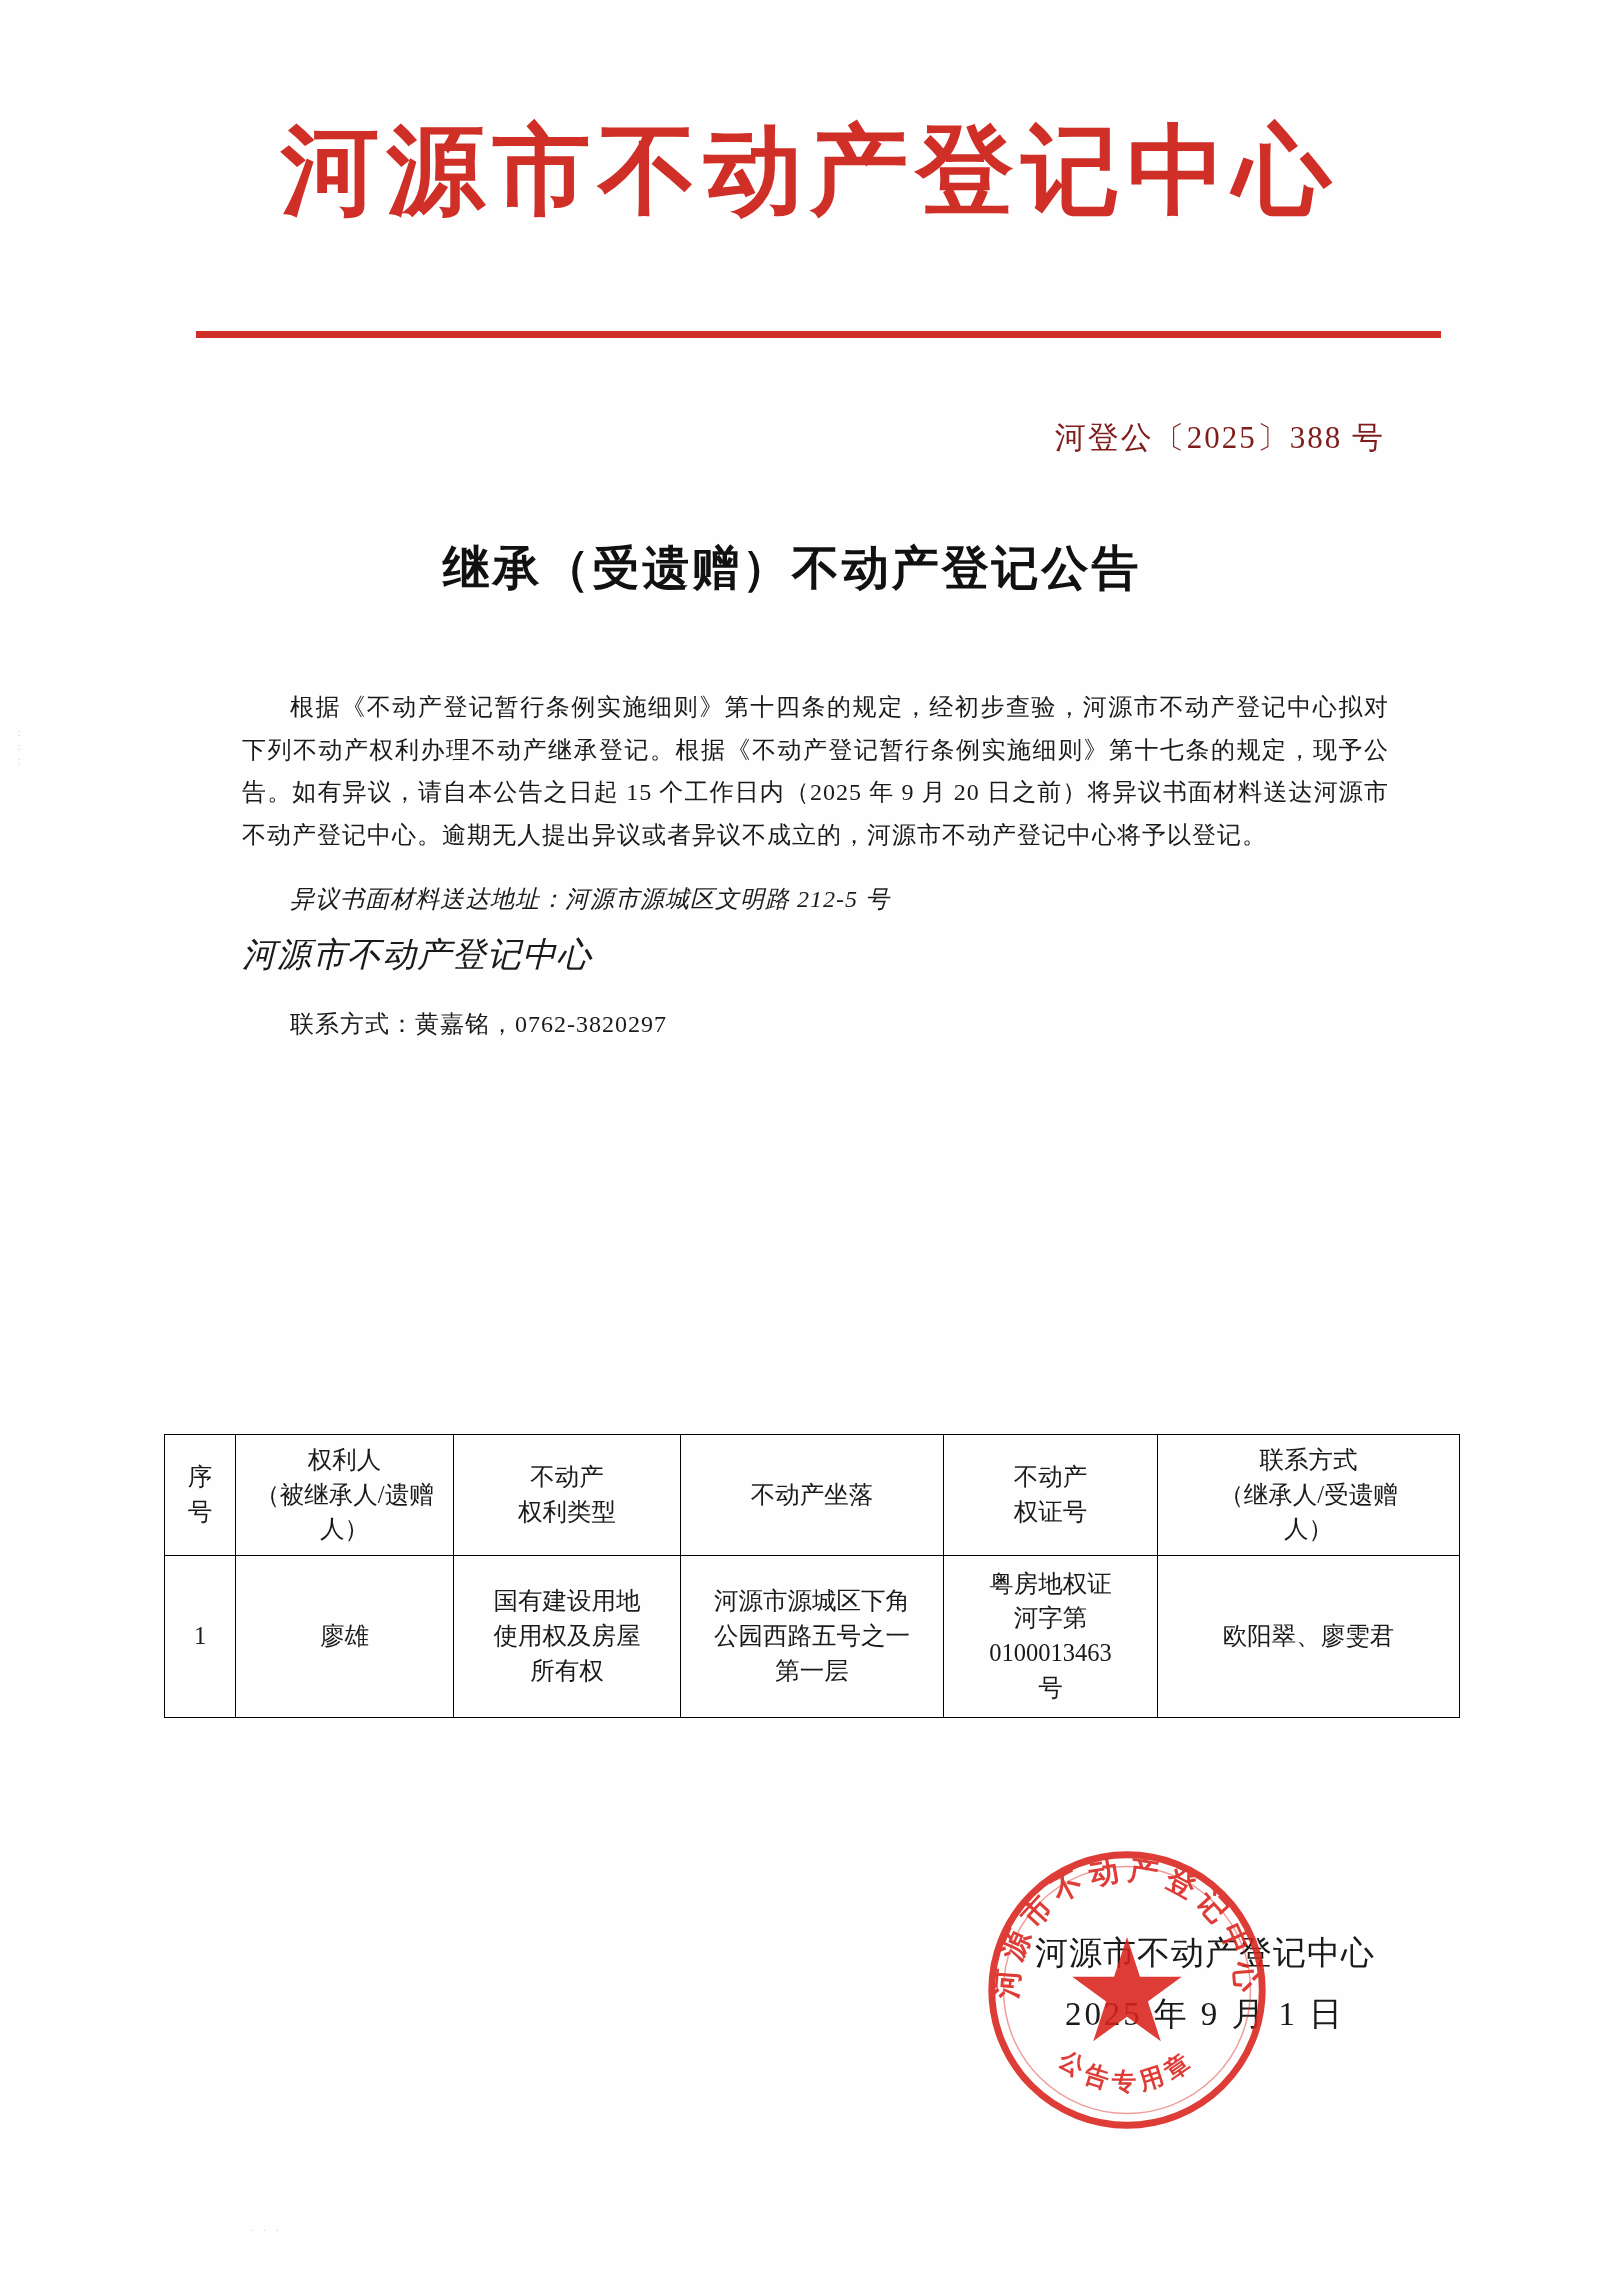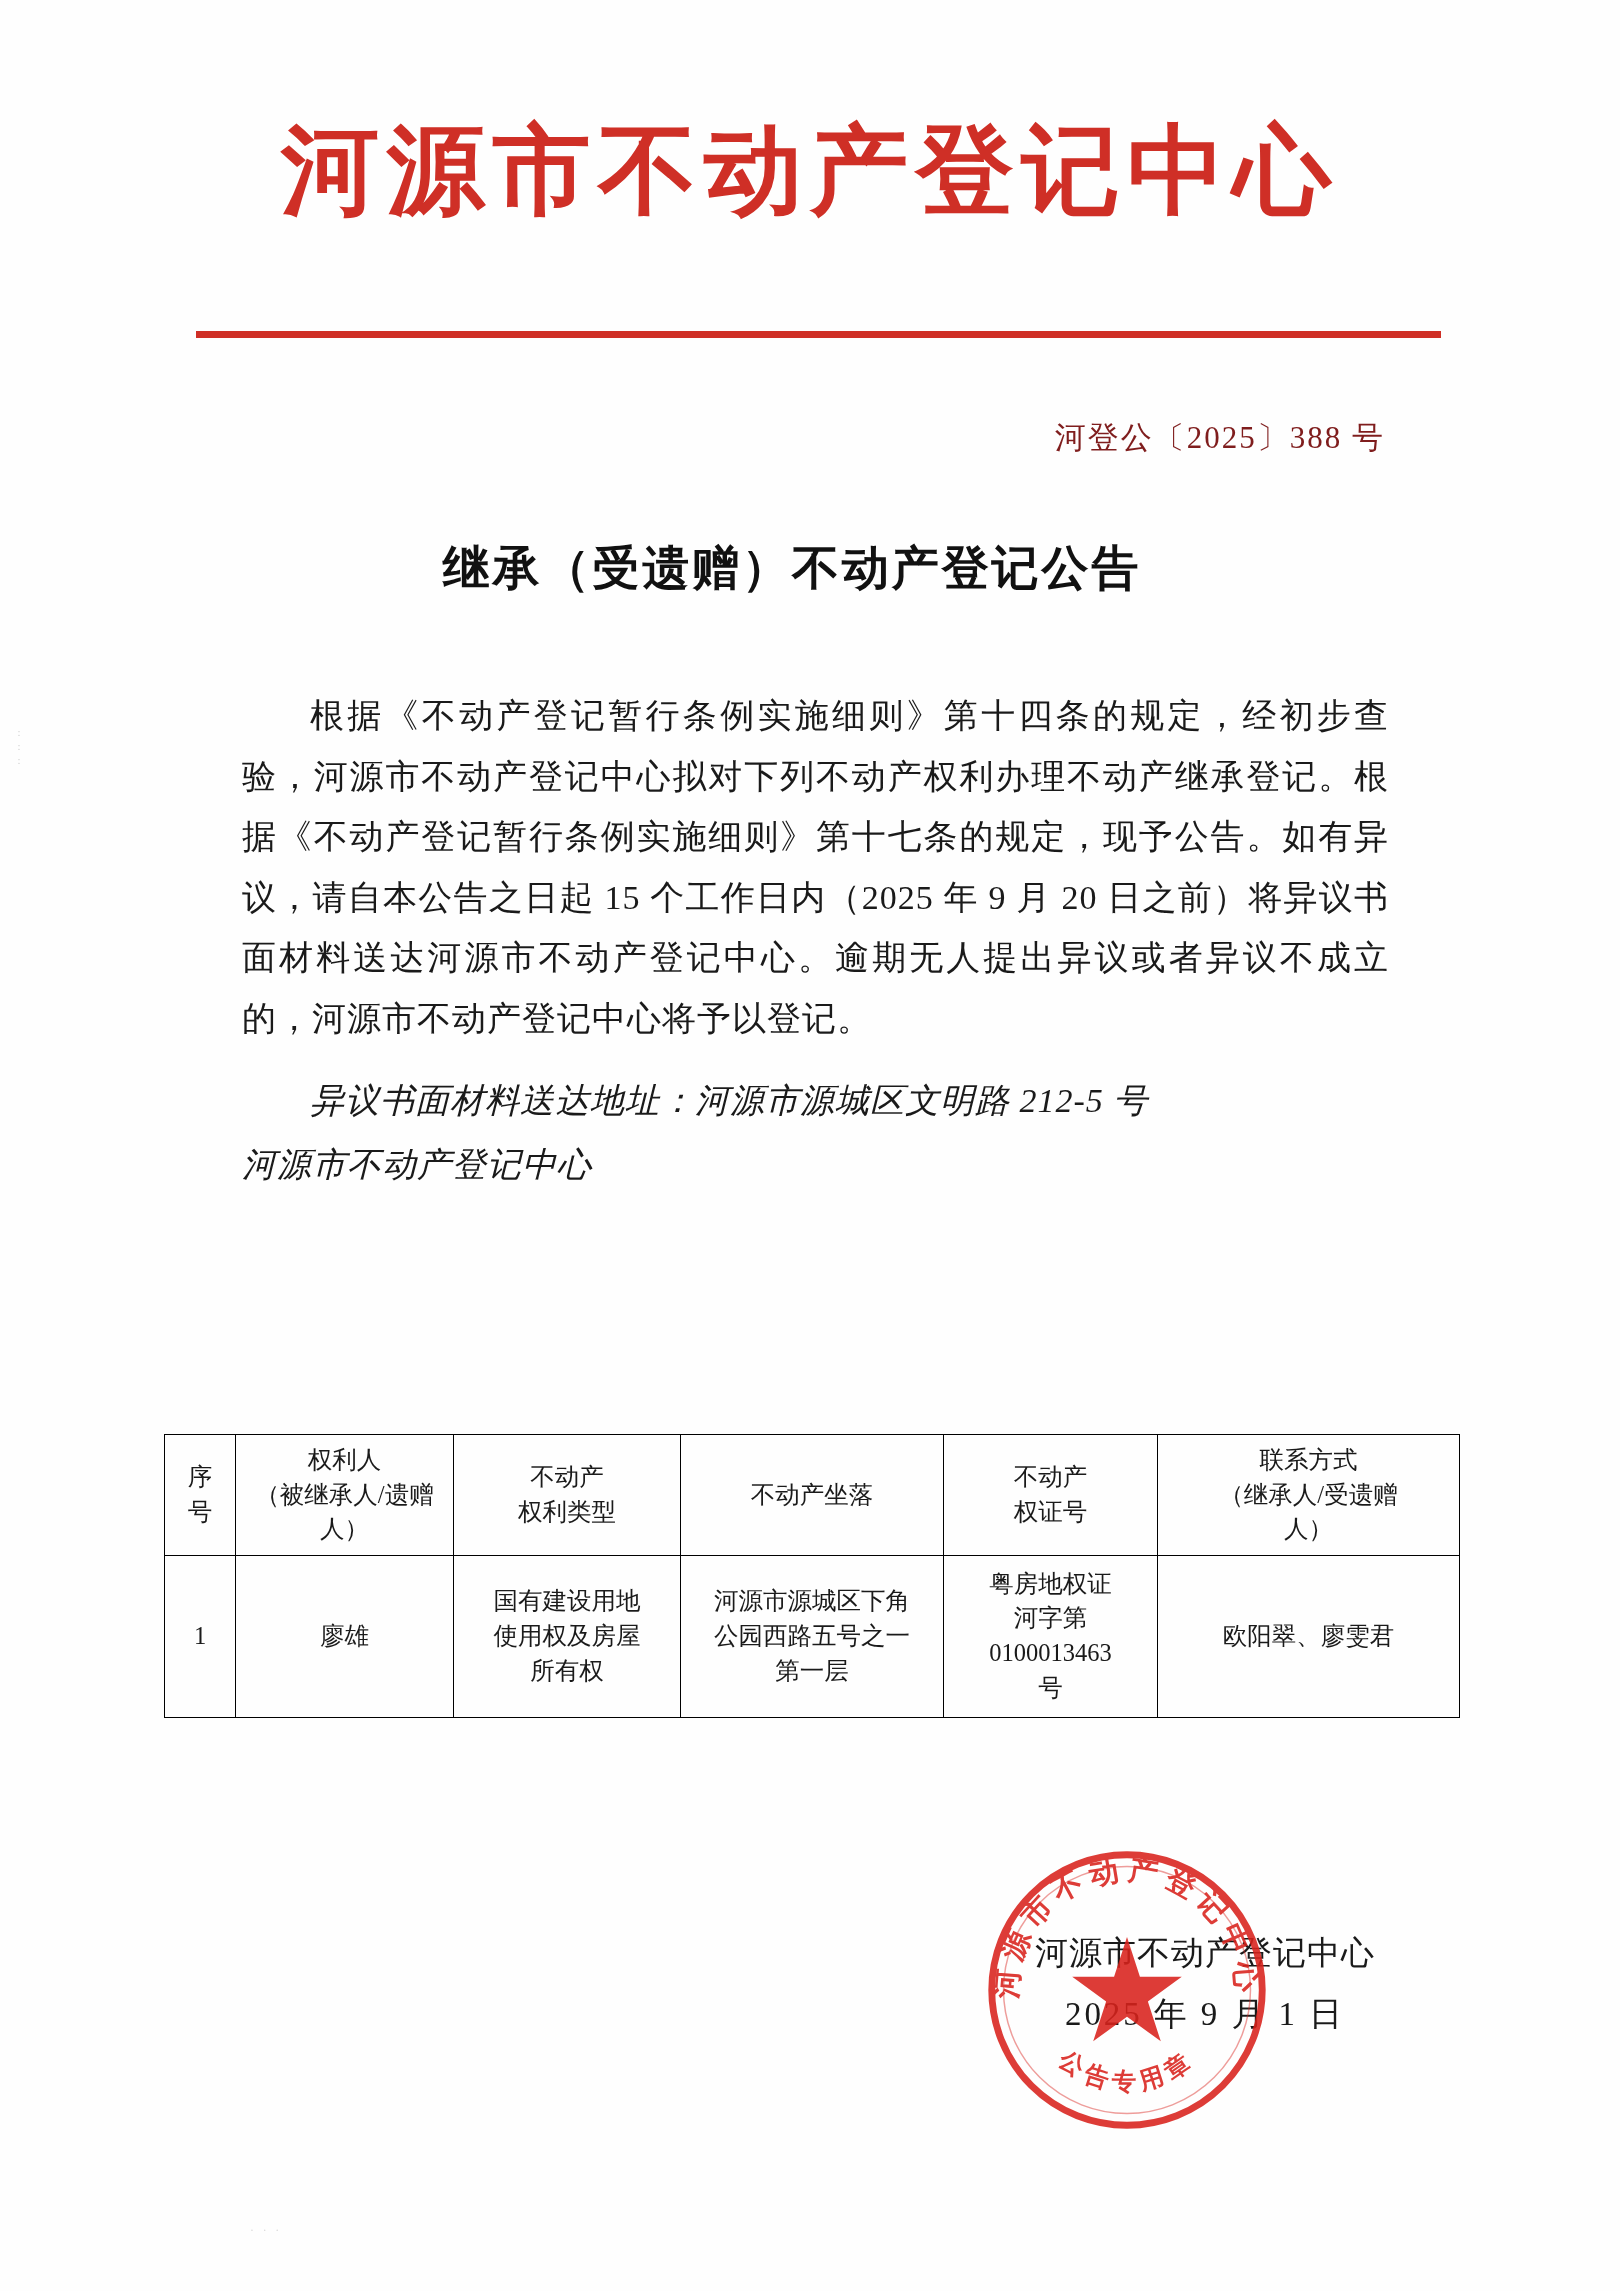--- a/index.html
+++ b/index.html
@@ -77,21 +77,21 @@
   }
 
   
   .body-block {
     position: absolute;
     left: 242px;
     top: 686px;
     width: 1147px;
   }
   .para {
-    font-size: 34px;
+    font-size: 24px;
     line-height: 1.78;
     text-align: justify;
     text-justify: inter-ideograph;
     letter-spacing: 1px;
     margin: 0 0 3.9px 0;
     text-indent: 2em;
   }
   .para-noindent {
     font-size: 34px;
     line-height: 1.78;
@@ -189,20 +189,23 @@
 
   <div class="doc-number">河登公〔2025〕388 号</div>
 
   <div class="doc-title">继承（受遗赠）不动产登记公告</div>
 
   <div class="body-block">
     <p class="para">根据《不动产登记暂行条例实施细则》第十四条的规定，经初步查验，河源市不动产登记中心拟对下列不动产权利办理不动产继承登记。根据《不动产登记暂行条例实施细则》第十七条的规定，现予公告。如有异议，请自本公告之日起 15 个工作日内（2025 年 9 月 20 日之前）将异议书面材料送达河源市不动产登记中心。逾期无人提出异议或者异议不成立的，河源市不动产登记中心将予以登记。</p>
     <div class="addr-block">
       <p class="para">异议书面材料送达地址：河源市源城区文明路 212-5 号</p>
       <p class="para-noindent">河源市不动产登记中心</p>
+    </div>
+    <div class="contact-block">
+      <p class="para">联系方式：黄嘉铭，0762-3820297</p>
     </div>
   </div>
 
   <div class="table-wrap">
     <table class="reg-table">
       <colgroup>
         <col class="col-seq">
           <col class="col-owner">
           <col class="col-type">
         <col class="col-loc">

